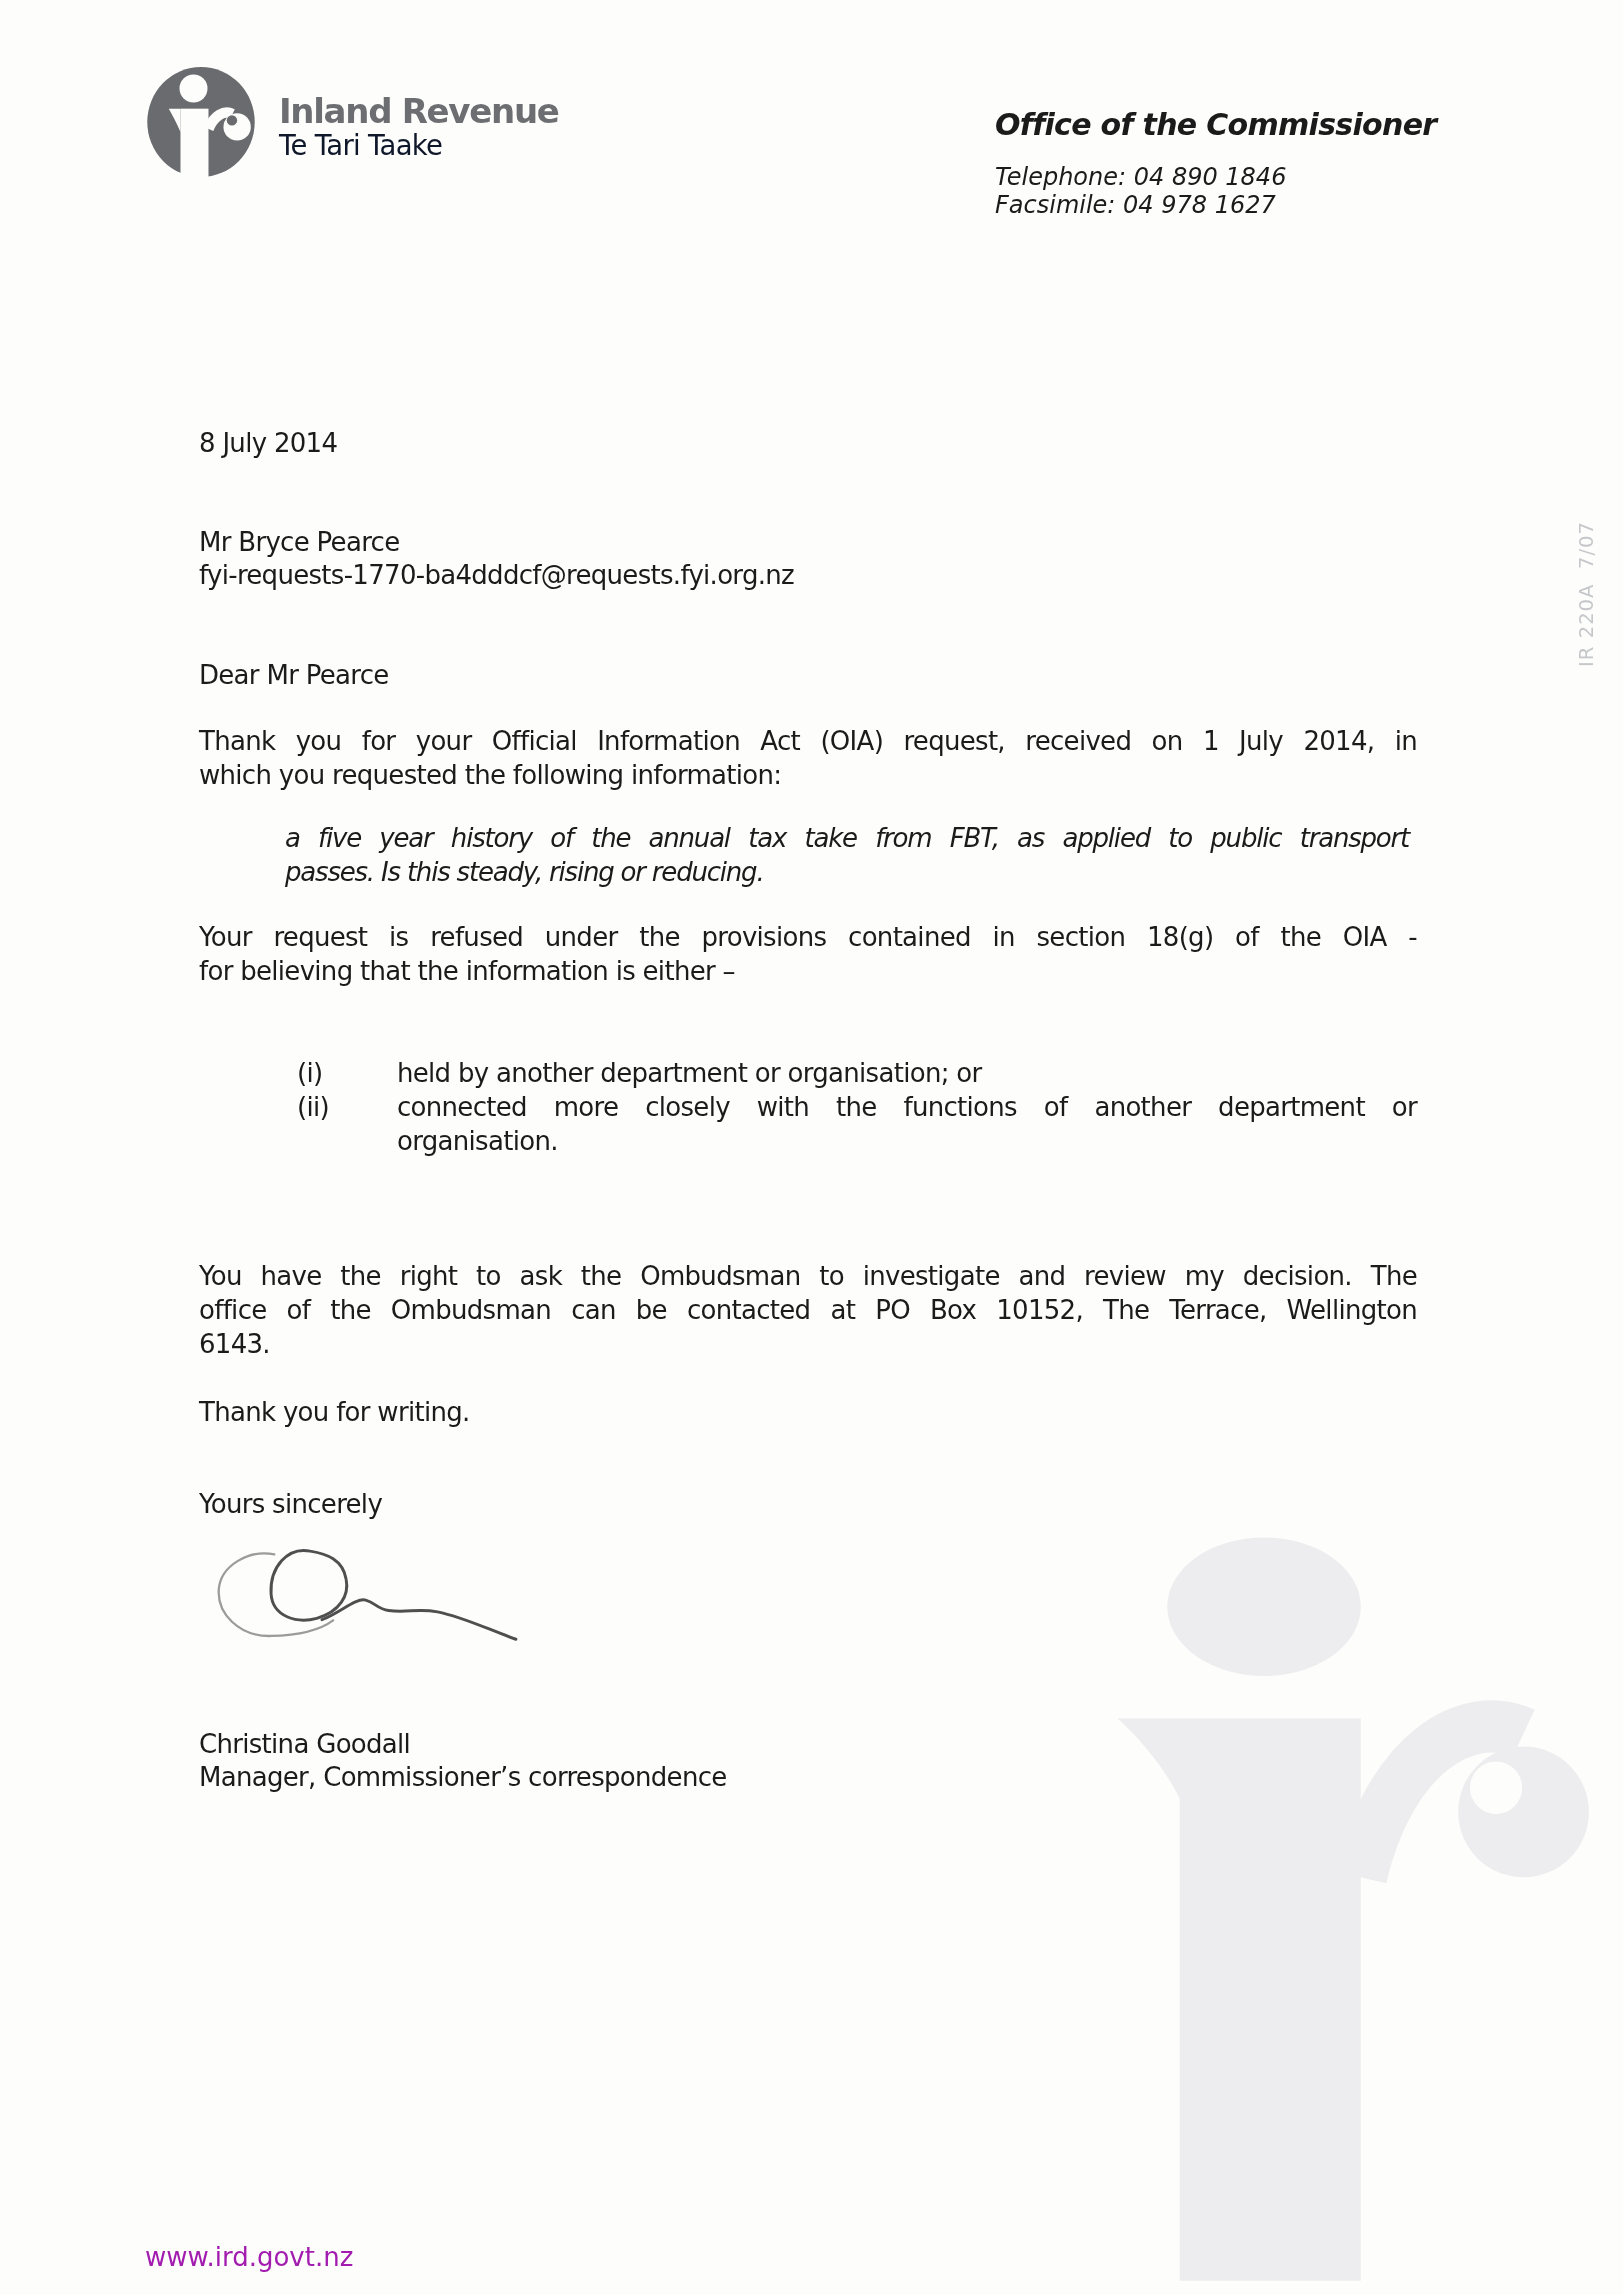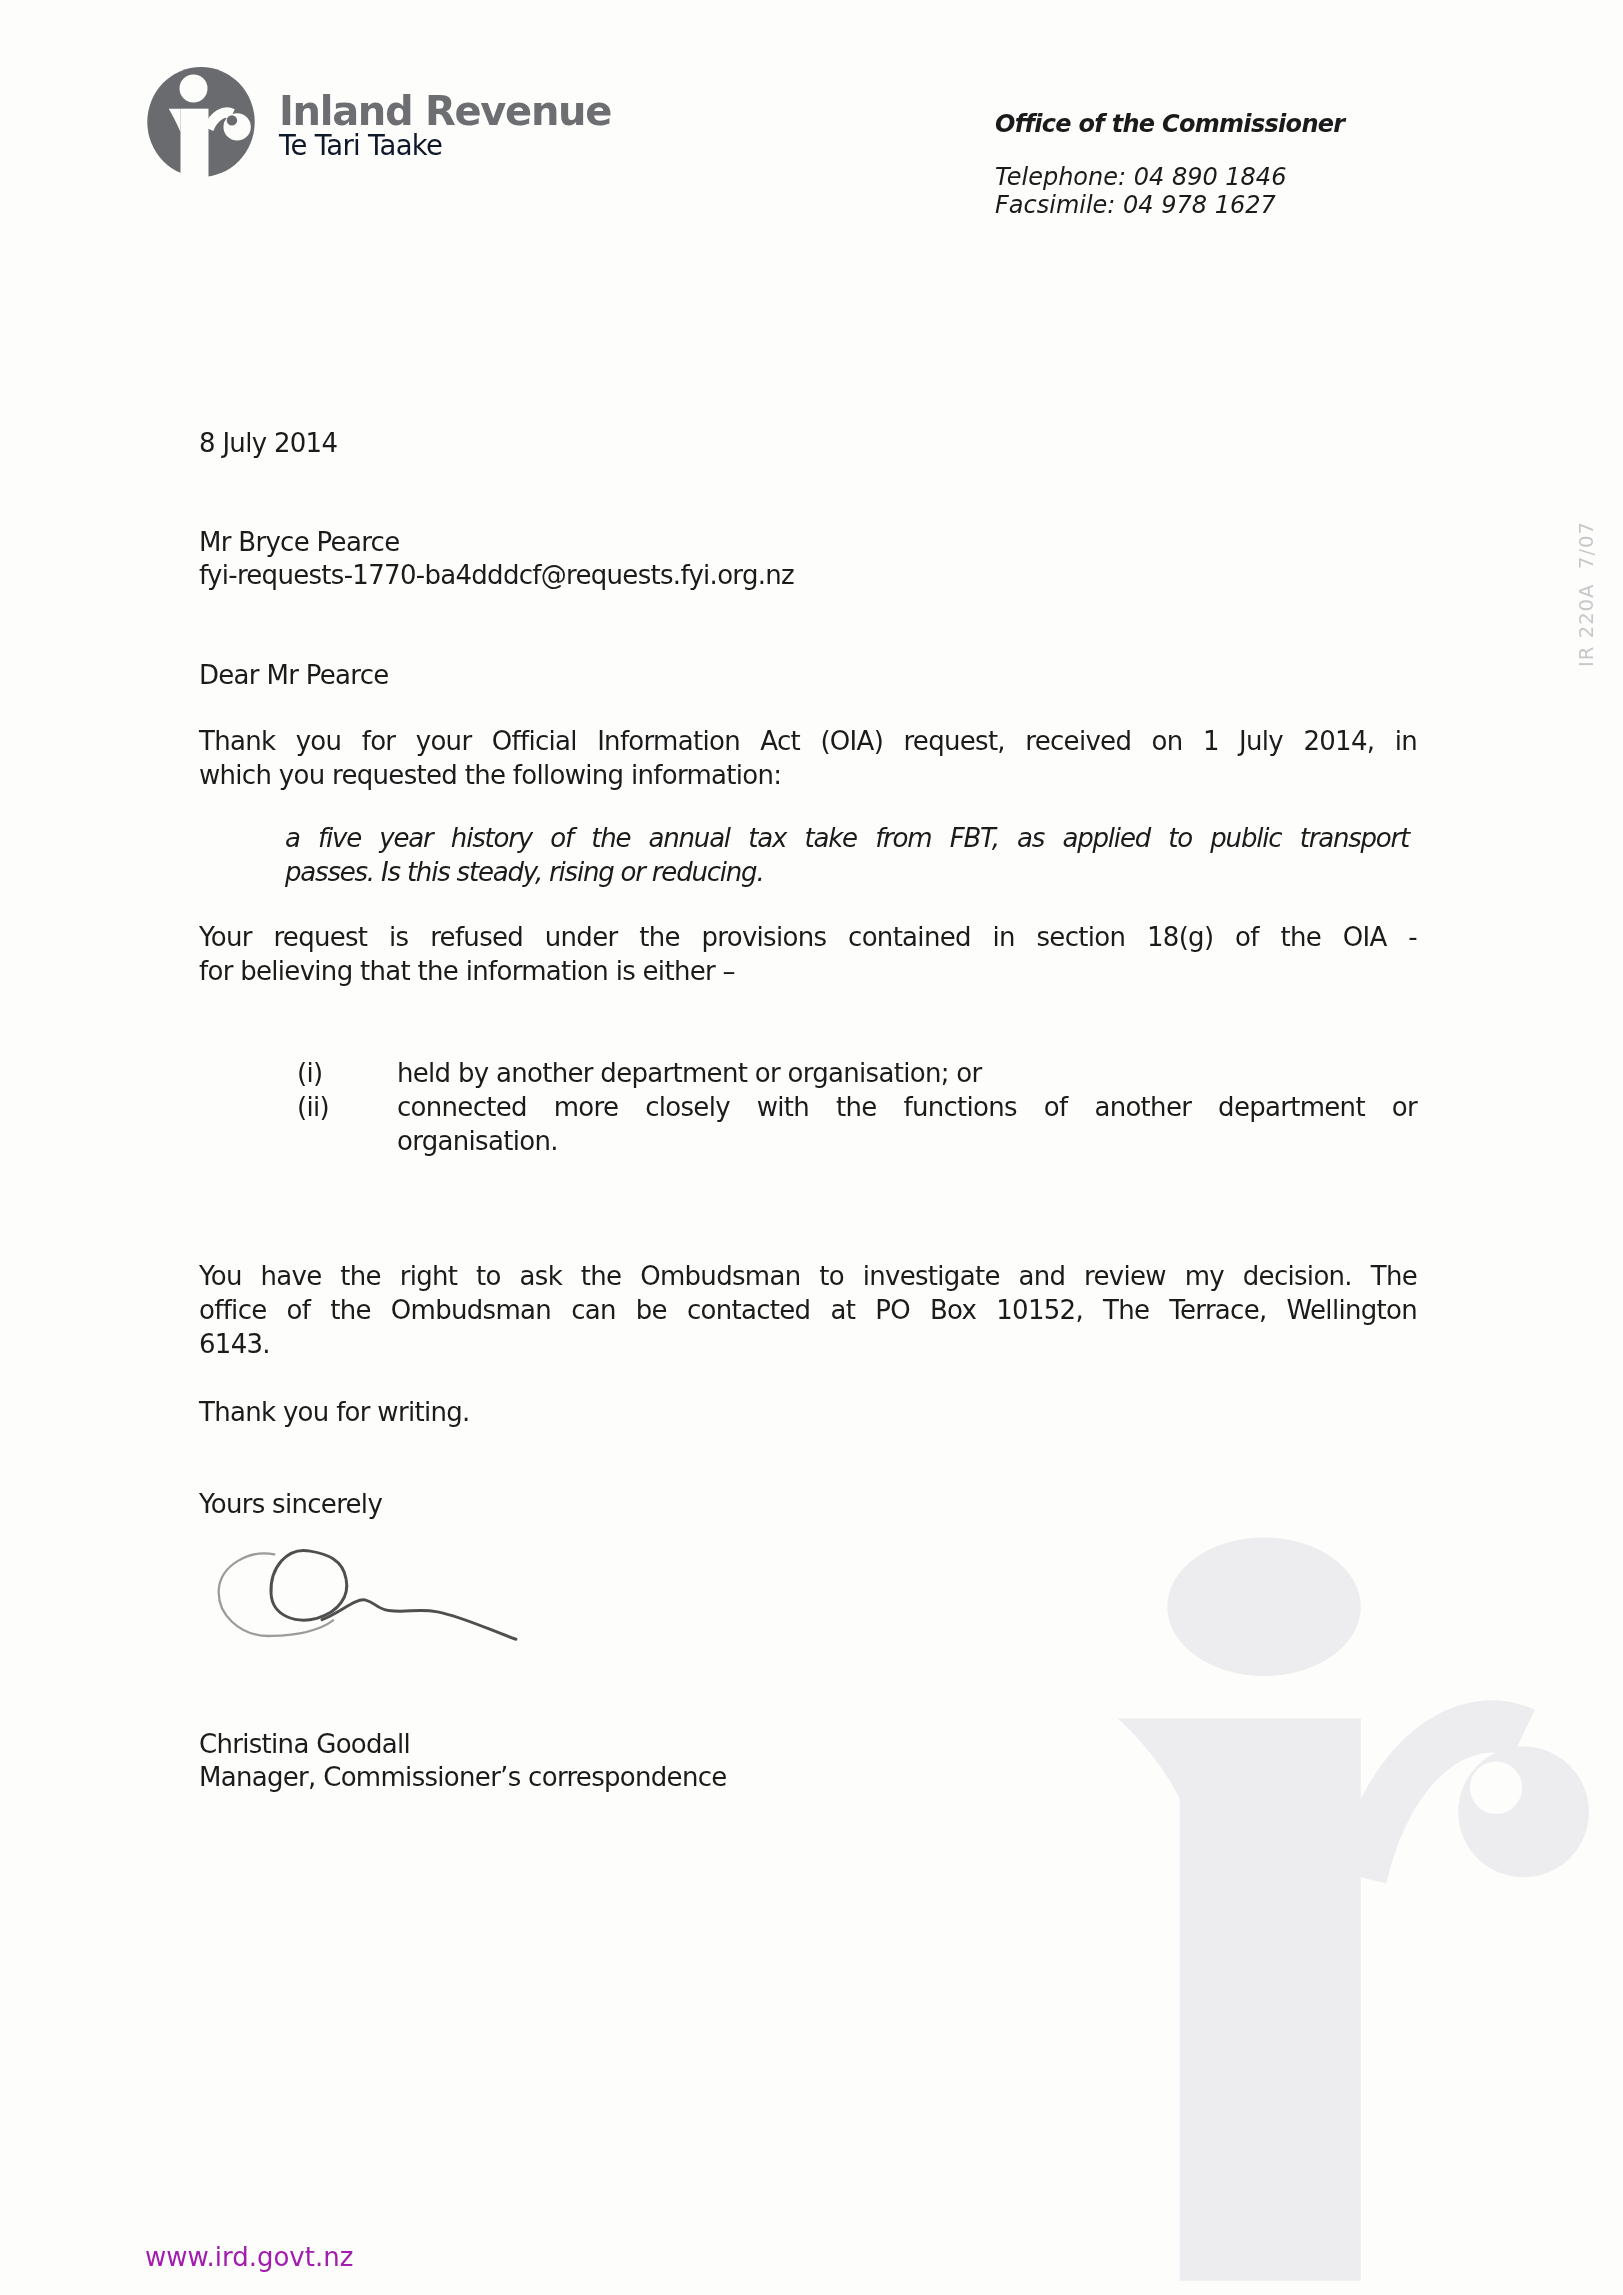--- a/index.html
+++ b/index.html
@@ -9,31 +9,31 @@
     margin:0 auto;
     background:#fdfdfc;
     overflow:hidden;
     font-family:"DejaVu Sans",sans-serif;
     color:#1b1b1c;
   }
   .abs{position:absolute;}
   
   .brand-name{
     left:279px;top:94px;
-    font-size:40px;font-weight:bold;letter-spacing:-1.3px;
+    font-size:34px;font-weight:bold;letter-spacing:-1.3px;
     color:#6d6e71;line-height:34px;white-space:nowrap;
   }
   .brand-maori{
     left:279px;top:128px;
     font-size:27.5px;letter-spacing:-0.7px;
     color:#0f172a;line-height:34px;white-space:nowrap;
   }
   .office{left:995px;top:108px;width:458px;}
   .office-title{
-    font-size:24px;font-weight:bold;font-style:italic;
+    font-size:30px;font-weight:bold;font-style:italic;
     letter-spacing:-0.7px;line-height:33px;white-space:nowrap;
   }
   .office-address{margin-top:2.6px;font-size:24px;font-style:italic;line-height:27.5px;}
   .office-contact{margin-top:21.6px;font-size:24px;font-style:italic;line-height:28px;}
   .office .ln{white-space:nowrap;}
   
   .vref{
     left:1456px;top:581px;width:262px;height:26px;
     transform:rotate(-90deg);
     font-size:19.6px;letter-spacing:1px;

